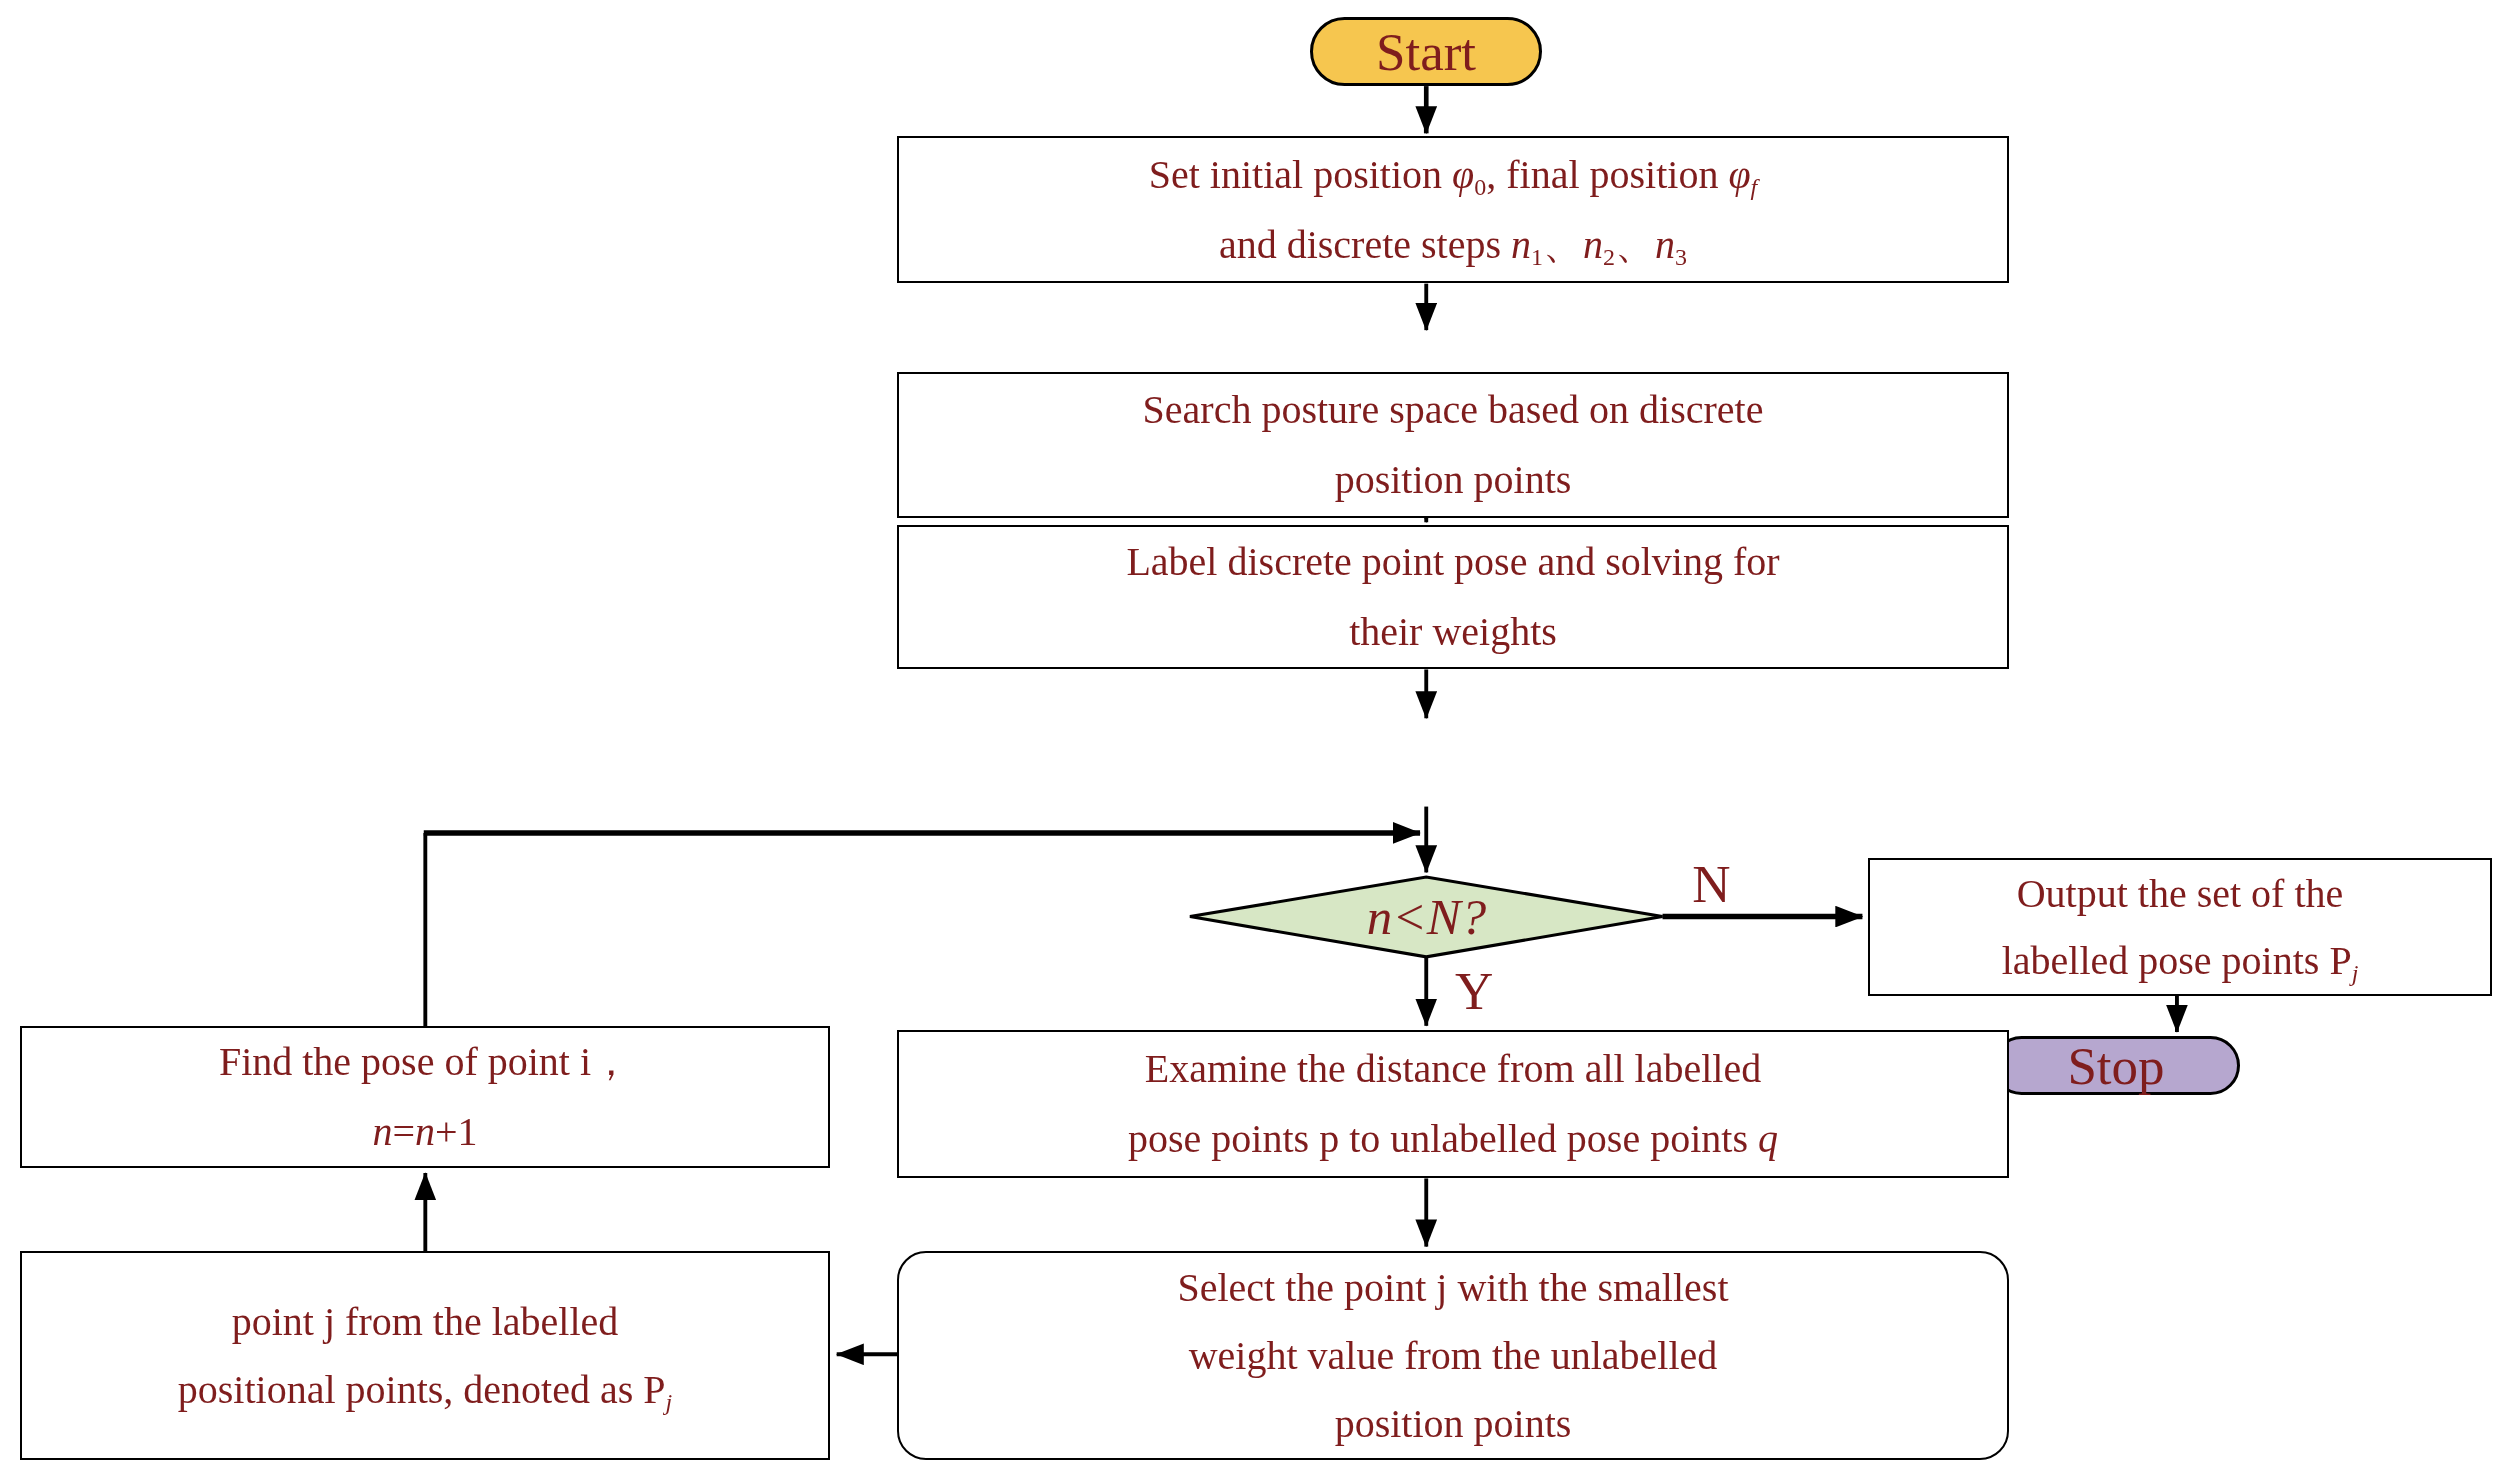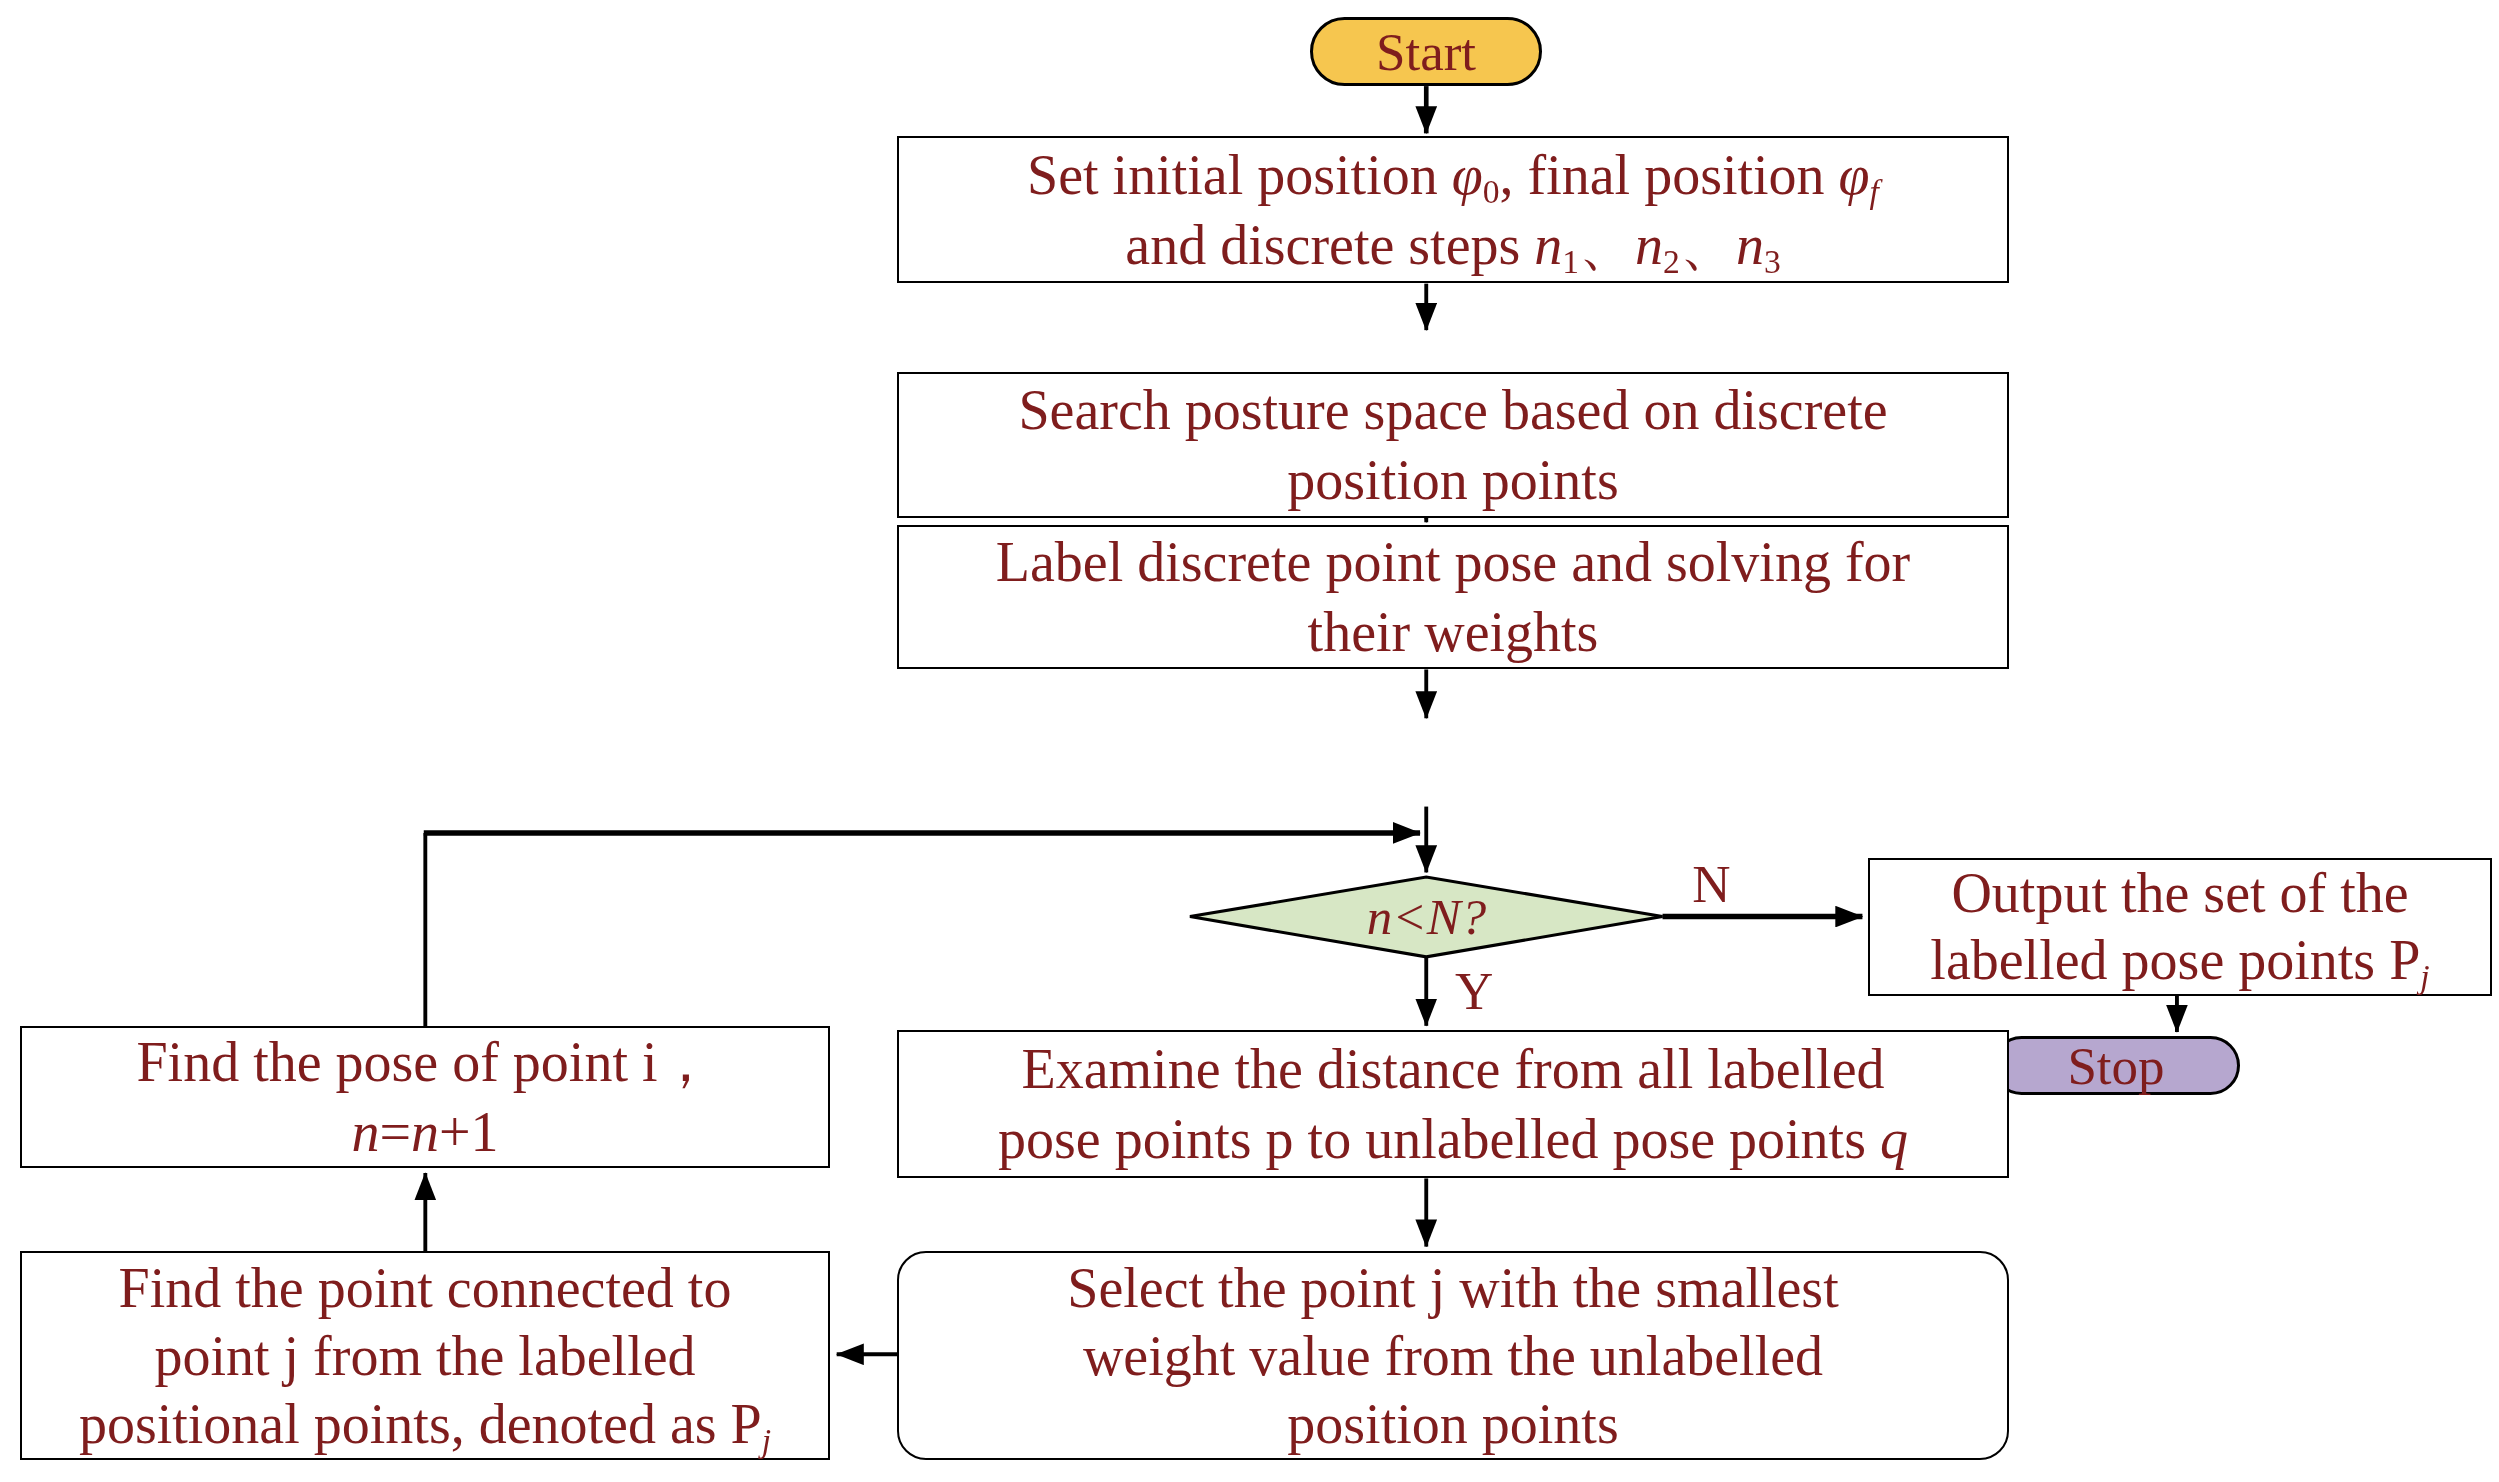--- a/index.html
+++ b/index.html
@@ -7,21 +7,21 @@
     position:relative;width:2500px;height:1483px;background:#ffffff;
     font-family:"Liberation Serif","DejaVu Serif",serif;color:#7f1d1d;
     overflow:hidden;
   }
   svg.connectors{position:absolute;left:0;top:0;width:2500px;height:1483px;}
   .node{
     position:absolute;box-sizing:border-box;
     display:flex;flex-direction:column;justify-content:center;align-items:center;
     text-align:center;
   }
-  .rect{background:#ffffff;border:2.3px solid #000;font-size:56px;}
+  .rect{background:#ffffff;border:2.3px solid #000;font-size:40px;}
   .rect .ln{line-height:70px;white-space:nowrap;}
   .rect.three .ln{line-height:68px;}
   .rect.out .ln{line-height:67px;}
   .pill{border:3.1px solid #000;border-radius:46px;font-size:53px;}
   .pill-start{background:#F6C64F;}
   .pill-stop{background:#B6A7CF;}
   .dtext{
     position:absolute;display:flex;align-items:center;justify-content:center;
     font-size:51px;font-style:italic;text-align:center;
   }
@@ -115,19 +115,18 @@
     <div class="ln">weight value from the unlabelled</div>
     <div class="ln">position points</div>
   </div>
 
   <div class="node rect" style="left:20px;top:1026px;width:810px;height:142px;">
     <div class="ln">Find the pose of point i，</div>
     <div class="ln"><span class="it">n</span><span>=</span><span class="it">n</span><span>+1</span></div>
   </div>
 
   <div class="node rect three" style="left:20px;top:1251px;width:810px;height:209px;">
-    <div class="ln">Find the point connected to</div>
     <div class="ln">point j from the labelled</div>
     <div class="ln"><span>positional points, denoted as </span><span>P</span><sub class="it">j</sub></div>
   </div>
 
 </div>
 
 
 </body></html>

